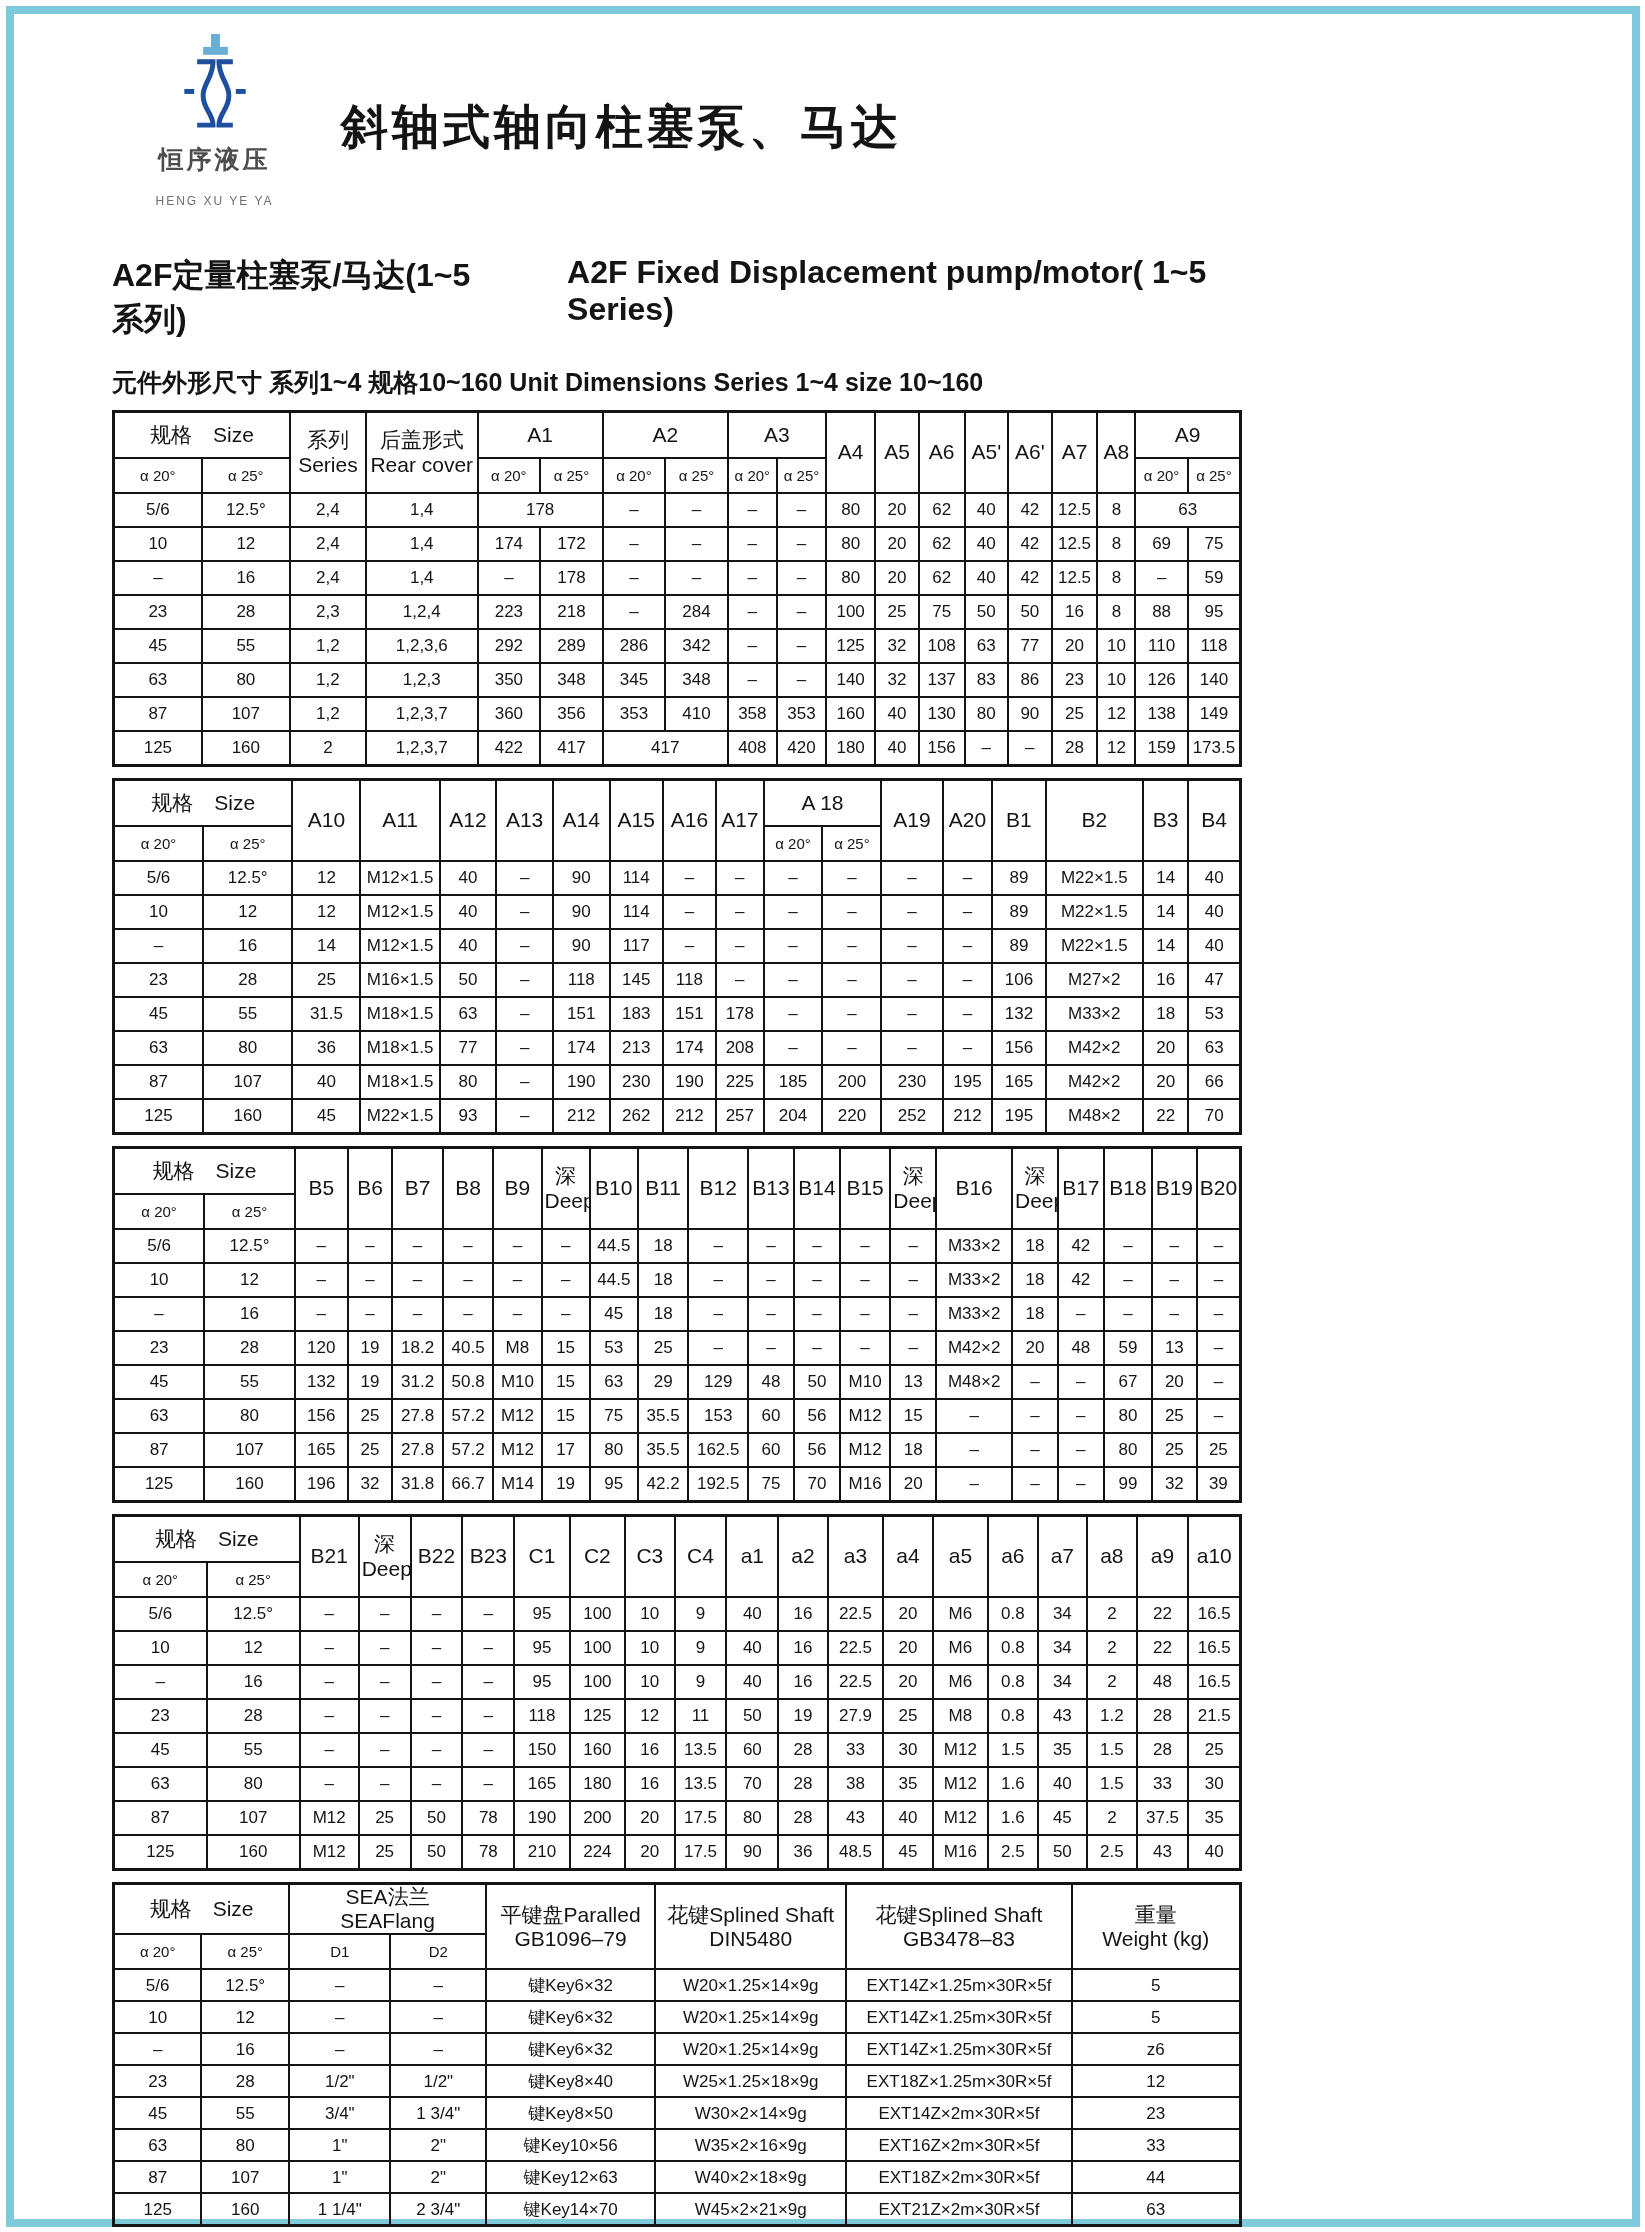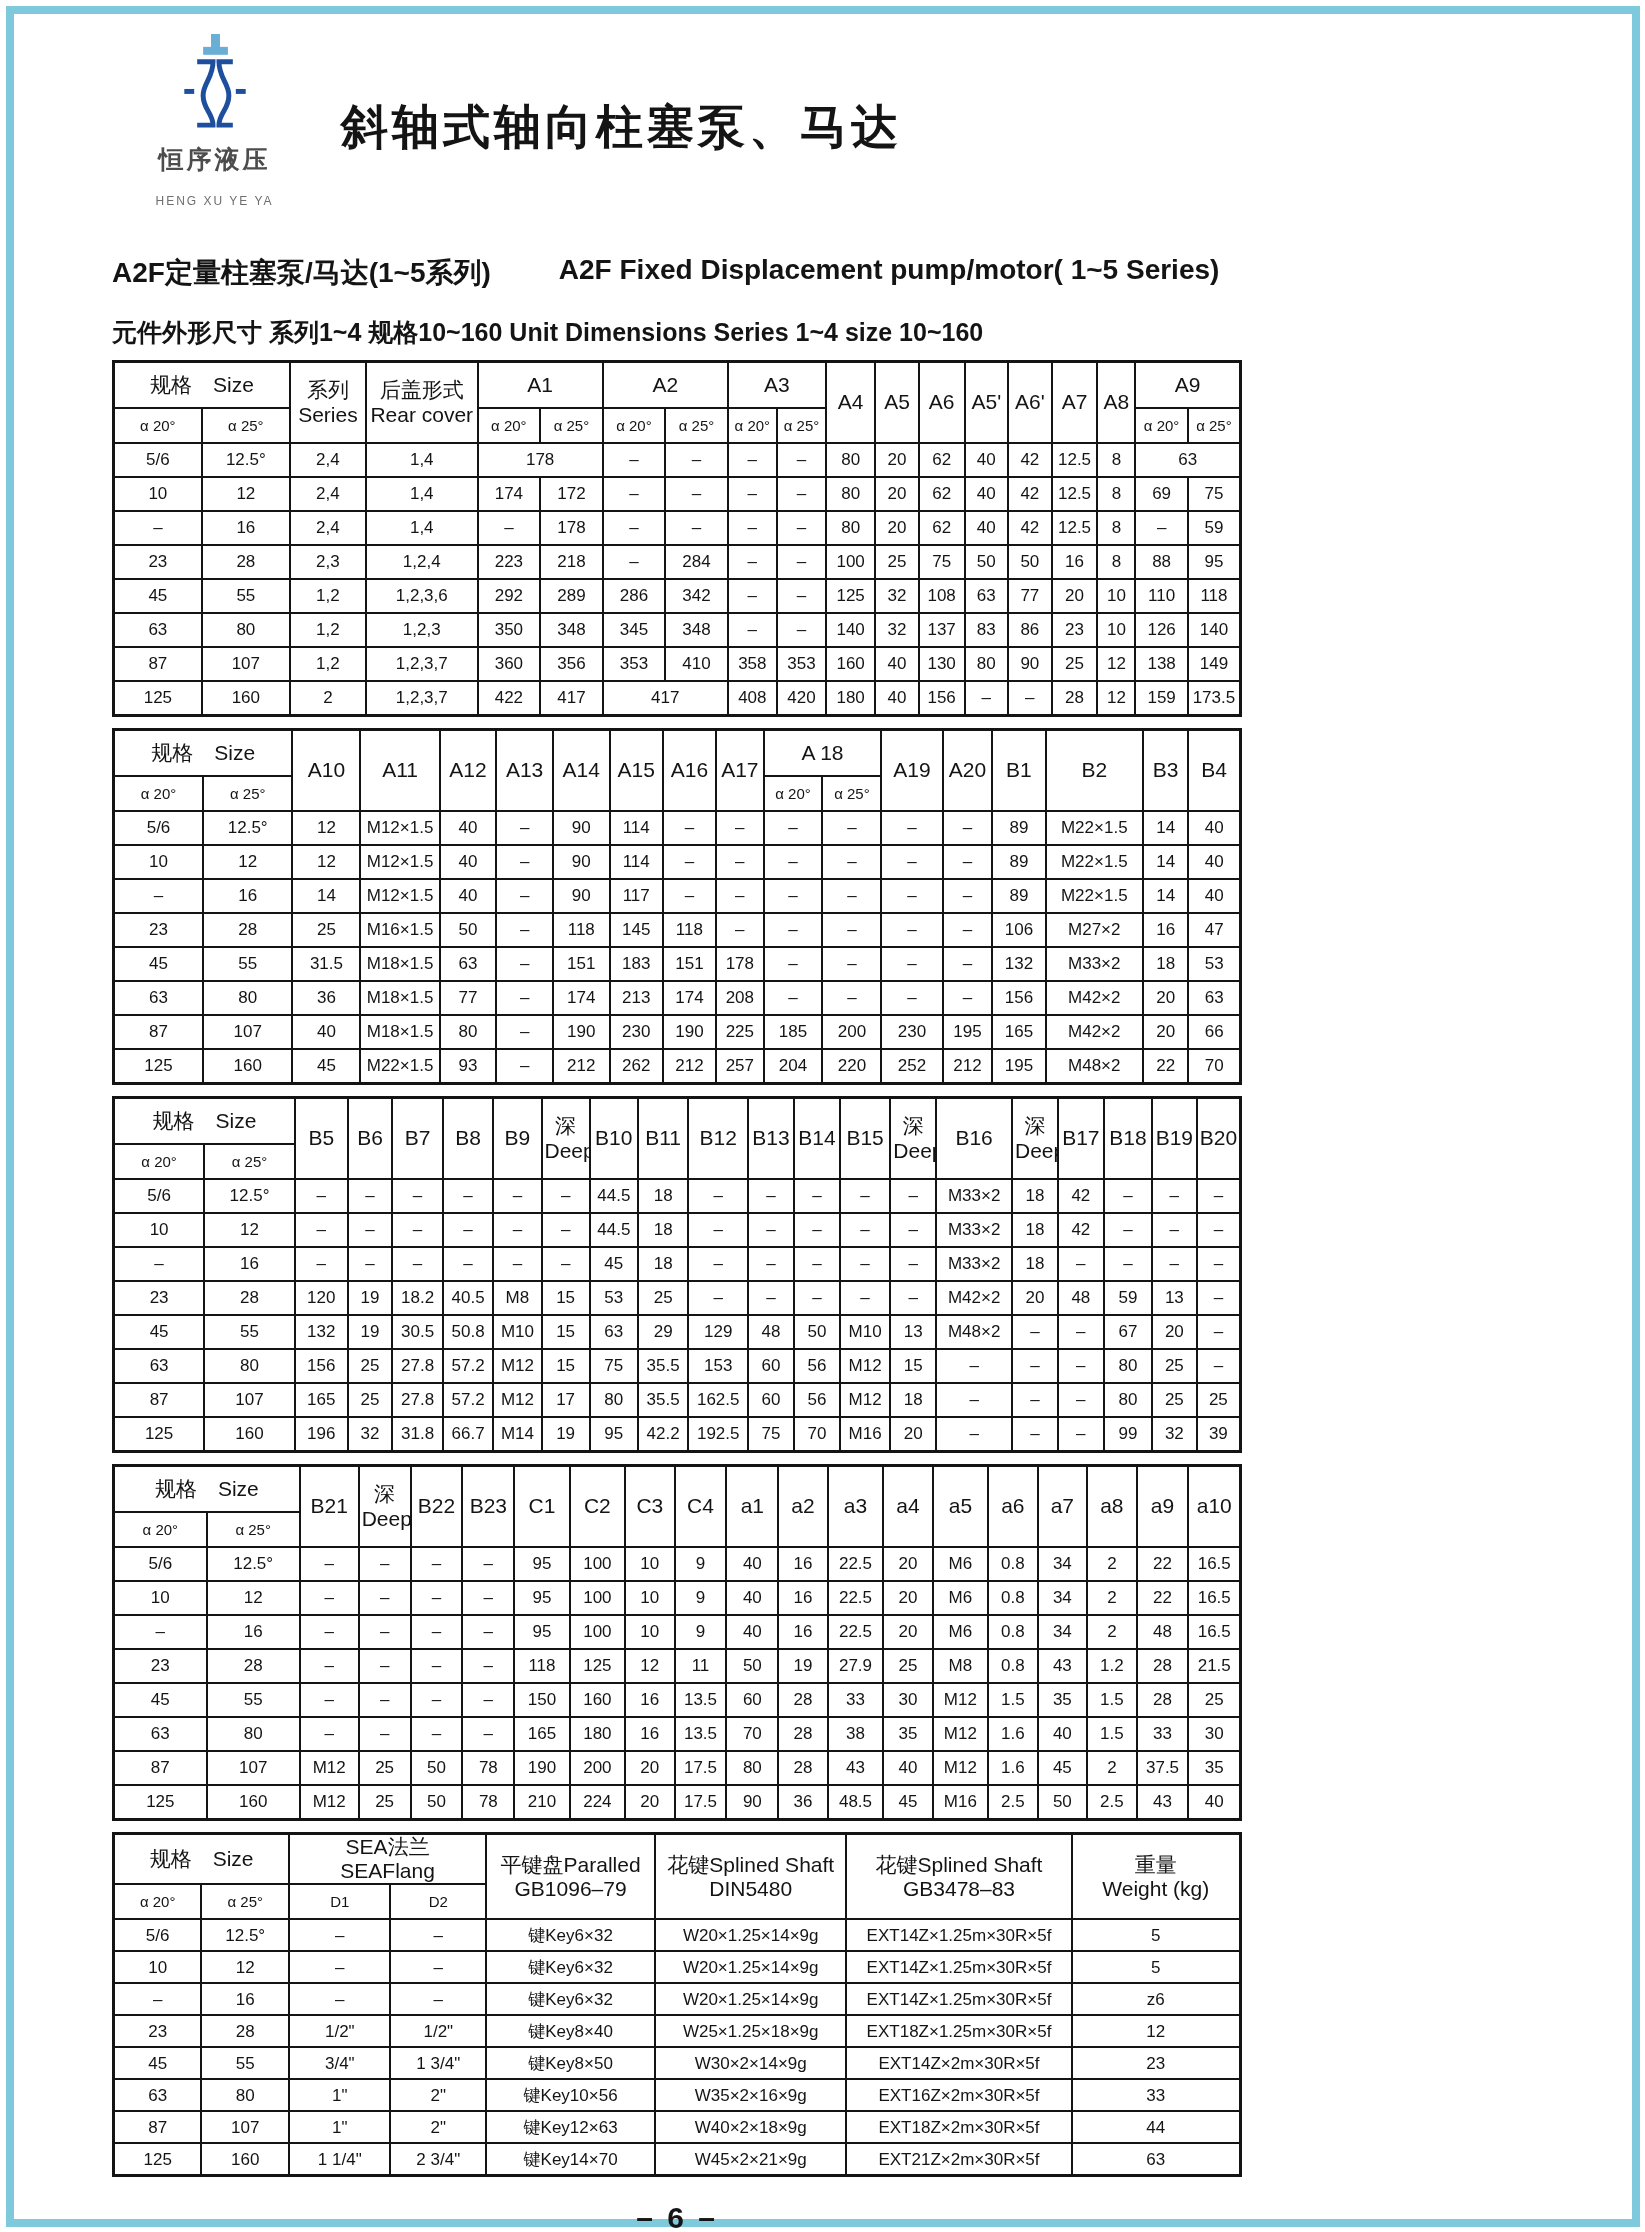--- a/index.html
+++ b/index.html
@@ -17,21 +17,21 @@
   .page-frame{
     position:absolute;left:6px;top:6px;right:6px;bottom:6px;
     border:8px solid var(--frame);pointer-events:none;
   }
   .content{position:absolute;left:112px;top:34px;width:1130px;}
   header{display:flex;align-items:flex-start;}
   .logo{width:169px;text-align:center;margin-left:18px;}
   .logo-cn{font-size:25px;font-weight:bold;color:#4c4c4c;letter-spacing:3px;margin-top:2px;}
   .logo-en{font-size:12px;color:#6e6e6e;letter-spacing:2px;margin-top:18px;}
   h1{font-size:47px;font-weight:bold;letter-spacing:4px;margin:62px 0 0 42px;}
-  .subtitle-row{display:flex;margin-top:46px;font-size:28px;font-weight:bold;}
+  .subtitle-row{display:flex;margin-top:46px;font-size:32px;font-weight:bold;}
   .subtitle-row .sub-en{margin-left:68px;}
   h2{font-size:25px;font-weight:bold;margin:24px 0 0 0;}
   table.spec{
     width:100%;border-collapse:collapse;table-layout:fixed;
     margin-top:11px;border:3px solid var(--ink);padding-left:11px;
   }
   table.spec th,table.spec td{
     border:2px solid var(--ink);text-align:center;vertical-align:middle;
     padding:0 2px;white-space:pre-line;overflow:hidden;line-height:1.15;
   }
@@ -654,21 +654,21 @@
           <td>48</td>
           <td>59</td>
           <td>13</td>
           <td>–</td>
         </tr>
         <tr>
           <td>45</td>
           <td>55</td>
           <td>132</td>
           <td>19</td>
-          <td>30.5</td>
+          <td>31.2</td>
           <td>50.8</td>
           <td>M10</td>
           <td>15</td>
           <td>63</td>
           <td>29</td>
           <td>129</td>
           <td>48</td>
           <td>50</td>
           <td>M10</td>
           <td>13</td>

